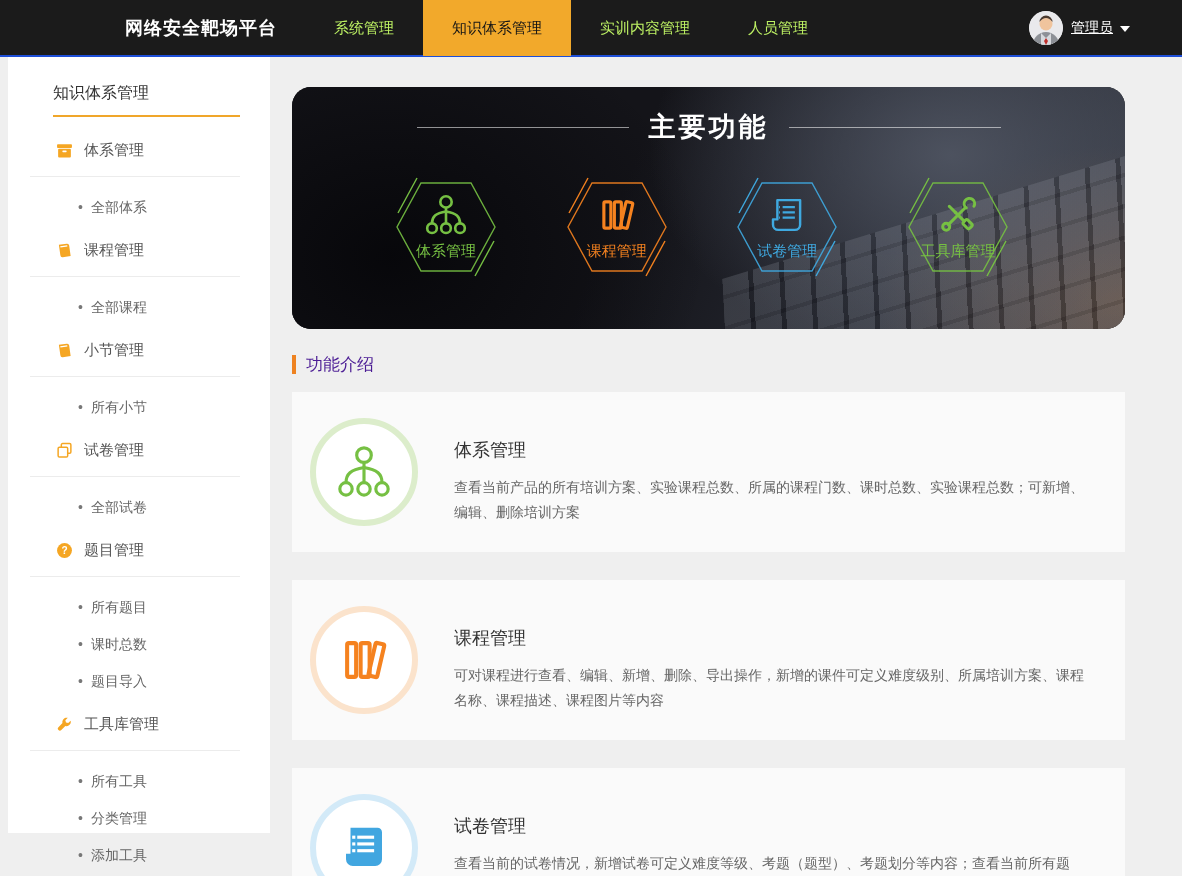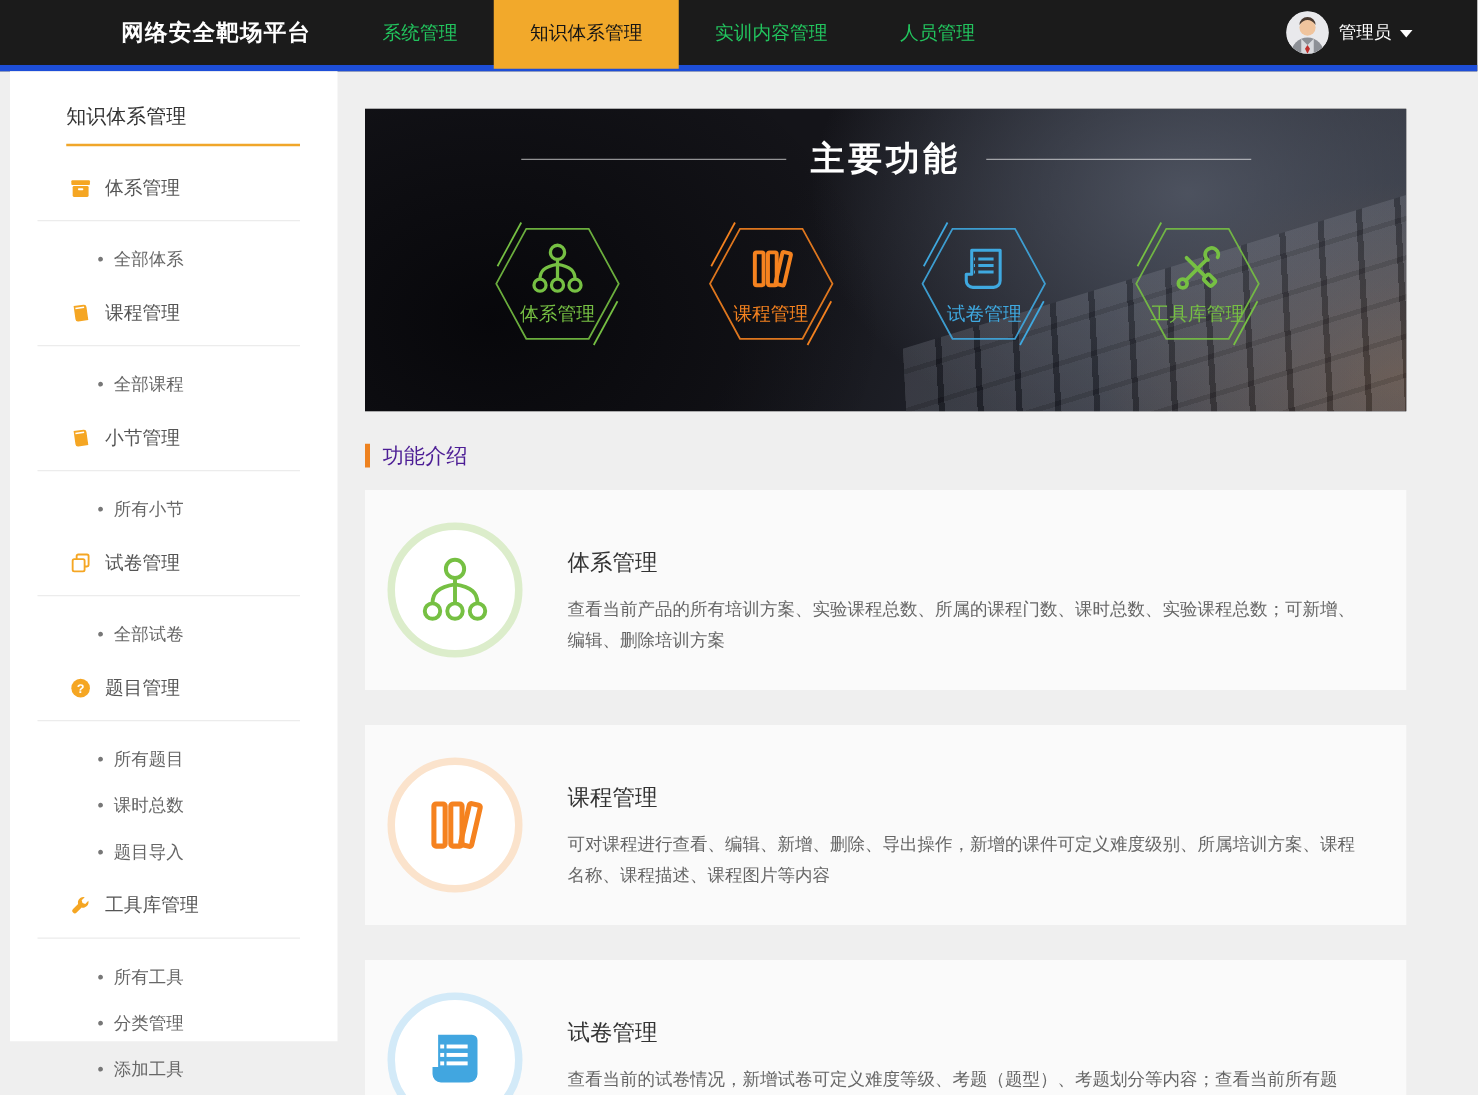--- a/index.html
+++ b/index.html
@@ -1,28 +1,28 @@
 <!DOCTYPE html>
 <html lang="zh"><head>
 <meta charset="utf-8">
 <style>
   * { margin:0; padding:0; box-sizing:border-box; }
   html,body { width:1182px; height:876px; overflow:hidden;
     font-family:"Liberation Sans","DejaVu Sans",sans-serif; background:#efefef; }
 
   
-  .nav { height:57px; background:#1b1b1b; border-bottom:5px solid #1d4ed8;
-         display:flex; align-items:center; }
+  .nav { height:57px; background:#1b1b1b; border-bottom:2px solid #1d4ed8;
+         display:flex; align-items:center;padding-left:28px; }
   .brand { color:#fff; font-size:18px; font-weight:bold; letter-spacing:1px; margin-left:97px; }
   .nav-items { display:flex; margin-left:28px; height:57px; }
-  .nav-item { color:#22c55e; font-size:15px; padding:0 29px; line-height:57px; cursor:pointer; white-space:nowrap; }
+  .nav-item { color:#bef264; font-size:15px; padding:0 29px; line-height:57px; cursor:pointer; white-space:nowrap; }
   .nav-item.active { background:#f2a92b; color:#151515; }
   .user { margin-left:auto; margin-right:52px; display:flex; align-items:center; cursor:pointer; }
   .avatar { width:34px; height:34px; border-radius:50%; overflow:hidden; background:#dcdcde; flex:none; }
-  .user-name { color:#fff; font-size:14px; margin:0 7px 0 8px; }
+  .user-name { color:#fff; font-size:14px; margin:0 7px 0 8px;text-decoration:underline; }
   .caret { width:0; height:0; border-left:5px solid transparent; border-right:5px solid transparent;
            border-top:6px solid #fff; margin-top:2px; }
 
   
   .page { display:flex; padding-left:8px; align-items:flex-start; }
 
   
   .sidebar { width:262px; height:776px; background:#fff; padding-top:26px; flex:none; }
   .sb-title { font-size:16px; font-weight:normal; color:#333; margin:0 30px 0 45px;
               padding-bottom:11px; border-bottom:2px solid #f0a62a; }
@@ -31,21 +31,21 @@
   .sb-group-header svg { width:17px; height:17px; margin-right:11px; flex:none; }
   .sb-sep { height:1px; background:#ececec; margin:16px 30px 0 22px; }
   .sb-sub { margin:22px 12px 0 70px; color:#666; font-size:14px; cursor:pointer; }
   .sb-sub::before { content:"•"; color:#777; margin-right:8px; }
   .sb-sub + .sb-sub { margin-top:19px; }
 
   
   .main { width:833px; margin-left:22px; margin-top:30px; }
 
   
-  .banner { position:relative; height:242px; overflow:hidden; background:#16161b; }
+  .banner { position:relative; height:242px; overflow:hidden; background:#16161b;border-radius:19px; }
   .banner-photo { position:absolute; inset:0;
     background:
       radial-gradient(ellipse 430px 300px at 79% 28%, rgba(86,92,106,.8), rgba(86,92,106,0) 70%),
       radial-gradient(ellipse 340px 220px at 99% 88%, rgba(128,88,54,.55), rgba(128,88,54,0) 70%),
       radial-gradient(ellipse 420px 330px at 12% 70%, rgba(5,5,8,.85), rgba(5,5,8,0) 75%),
       linear-gradient(112deg, #141419 40%, #20222a 62%, #2c2f38 82%, #3a3e48 100%); }
   .kbd { position:absolute; left:51%; top:47%; width:560px; height:260px;
     transform:rotate(-17deg) skewX(-14deg); opacity:.55;
     background:repeating-linear-gradient(90deg, rgba(160,165,175,.30) 0 27px, rgba(15,15,20,.45) 27px 32px),
                repeating-linear-gradient(0deg, rgba(15,15,20,.35) 0 4px, rgba(120,125,135,.18) 4px 30px); }

